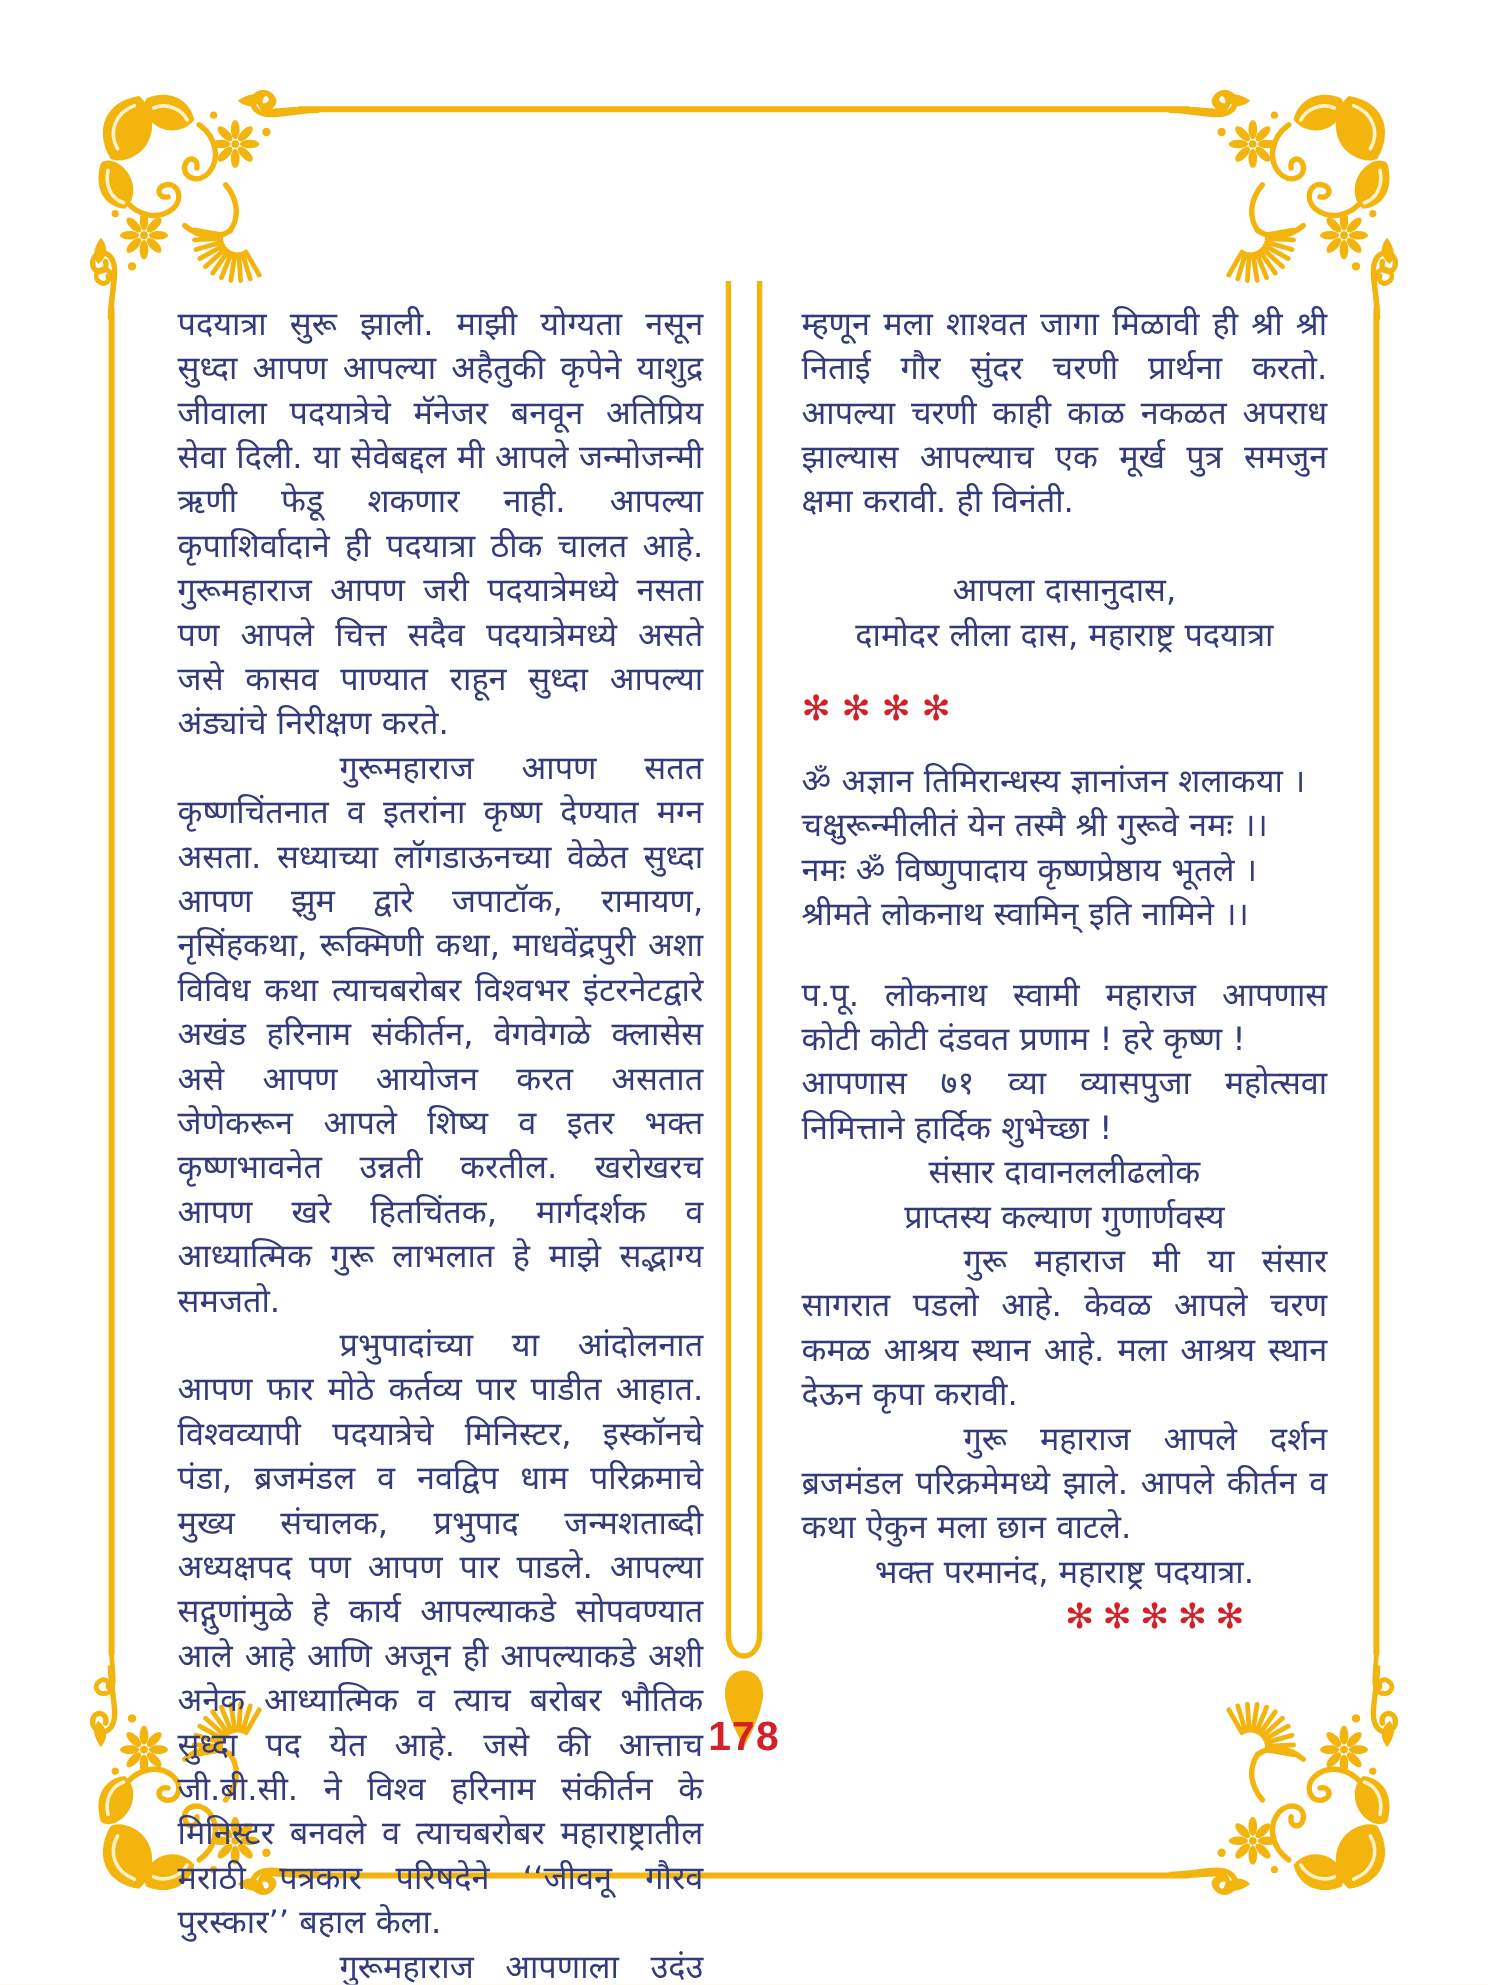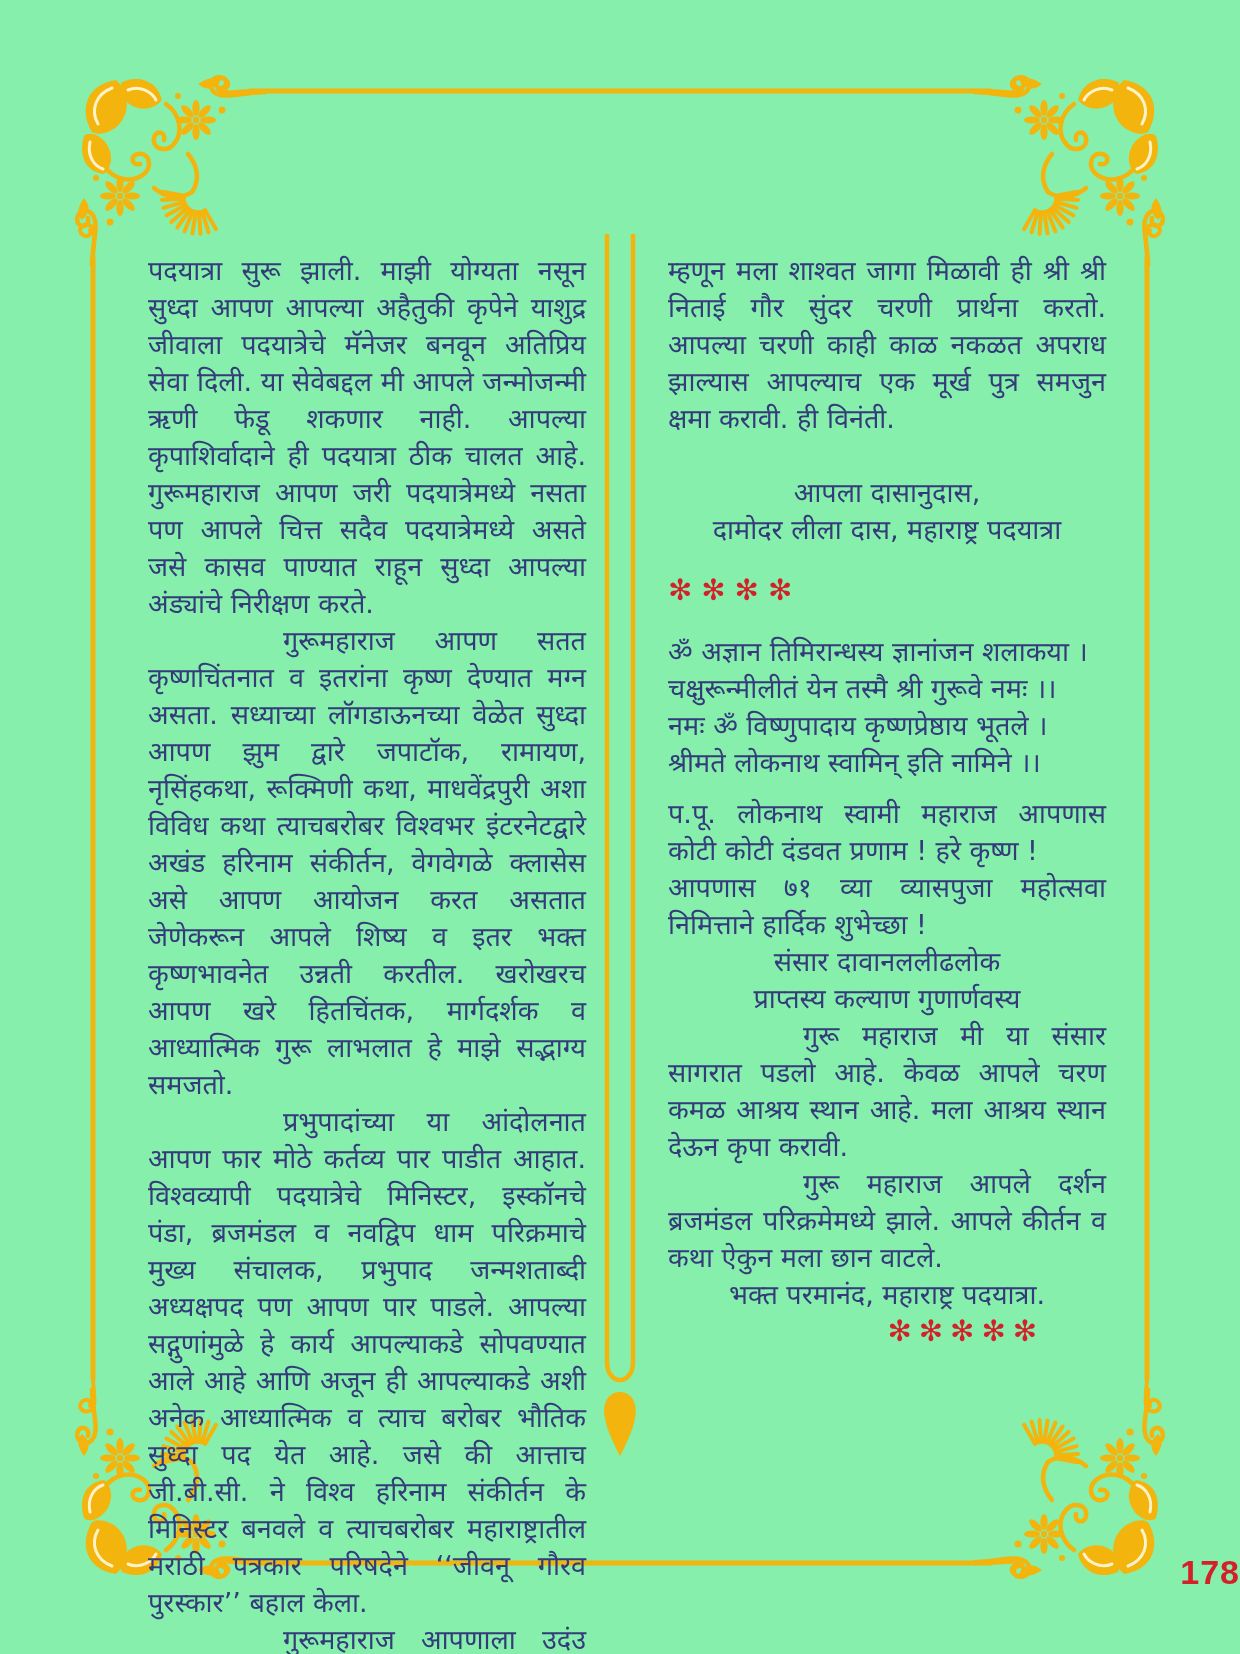--- a/index.html
+++ b/index.html
@@ -1,18 +1,18 @@
 <!DOCTYPE html>
 <html><head>
 <meta charset="utf-8">
 <style>
   html,body { margin:0; padding:0; background:#FBF3C7; }
   .page {
     position:relative; width:1240px; height:1654px;
-    background:#86efac; overflow:hidden;
+    background:#ffffff; overflow:hidden;
     font-family:"DejaVu Sans", sans-serif;
     text-decoration:underline;
   }
   svg { display:block; }
   .corner { position:absolute; width:196px; height:196px; }
   .corner.tl { left:70px;  top:70px; }
   .corner.tr { left:974px; top:70px;  transform:scaleX(-1); }
   .corner.bl { left:70px;  top:1388px; transform:scaleY(-1); }
   .corner.br { left:974px; top:1388px; transform:scale(-1,-1); }
   .rule-top    { position:absolute; left:210px; top:72px;   width:820px; height:40px; }
@@ -27,29 +27,29 @@
     text-align:justify;
   }
   .col.left  { left:148px; }
   .col.right { left:668px; }
   .para { margin:0; }
   .para.indent { text-indent:135px; }
   .line { margin:0; text-align:center; }
   .center { margin:0; text-align:left; }
   .gap-lg { margin-top:37px; }
   .gap-md { margin-top:24px; }
-  .gap-sm { margin-top:14px; }
+  .gap-sm { margin-top:30px; }
   .ast {
     color:#D3212A; font-weight:bold; font-size:29px;
     letter-spacing:9px; line-height:37px; text-align:left;
   }
   .ast-right { text-align:right; padding-right:62px; letter-spacing:7px; }
   .pageno {
-    position:absolute; left:0; right:0; top:1553px;
-    text-align:right; color:#D3212A;
+    position:absolute; left:0; right:0; top:1428px;
+    text-align:center; color:#D3212A;
     font:bold 34px "Liberation Sans", sans-serif;
     letter-spacing:1px;
   }
 </style>
 </head>
 <body>
 
 <svg width="0" height="0" style="position:absolute" aria-hidden="true">
   <defs>
     <g id="orn">

